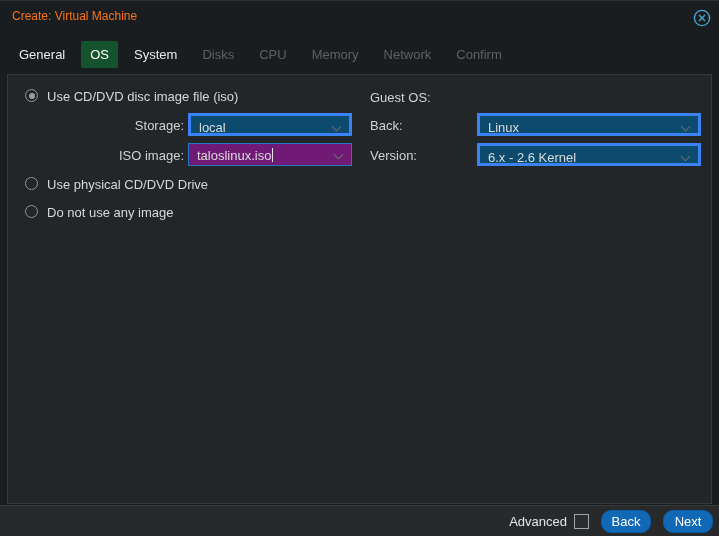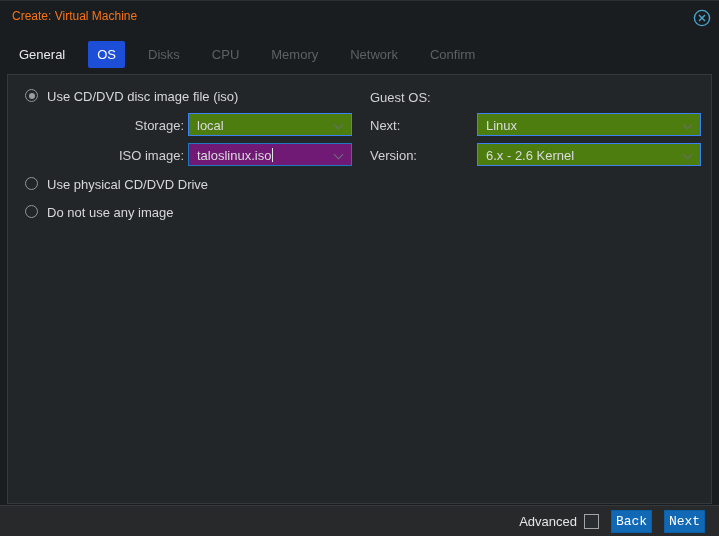--- a/index.html
+++ b/index.html
@@ -11,23 +11,23 @@
     font-size:13px;
     color:#d6d8d9;
   }
   .window { position:absolute; inset:0; background:#1a1d1f; border-top:1px solid #2c2f31; }
 
   
   .title { position:absolute; left:12px; top:8px; font-size:12px; color:#f97316; }
   .close-btn { position:absolute; left:693px; top:8px; width:18px; height:18px; cursor:pointer; }
 
   
-  .tabs { position:absolute; left:10px; top:40px; height:27px; display:flex; gap:14px; align-items:stretch; }
+  .tabs { position:absolute; left:10px; top:40px; height:27px; display:flex; gap:7px; align-items:stretch; }
   .tab { padding:0 9px; line-height:27px; color:#e8eaeb; font-size:13px; border-radius:2px; white-space:nowrap; }
-  .tab.active { background:#1d4ed8; color:#ffffff; }
+  .tab.active { background:#14532d; color:#ffffff; }
   .tab.disabled { color:#5d6164; }
 
   
   .panel {
     position:absolute; left:7px; top:73px; width:705px; height:430px;
     background:#232629; border:1px solid #36393c;
   }
 
   
   .radio-row { position:absolute; display:flex; align-items:flex-start; gap:9px; }
@@ -38,62 +38,63 @@
   .radio.checked::after {
     content:""; position:absolute; left:2.5px; top:2.5px; width:6px; height:6px;
     border-radius:50%; background:#9a9da0;
   }
   .radio-label { color:#d6d8d9; }
 
   
   .flabel { position:absolute; color:#d0d2d4; }
   .flabel.right { text-align:right; }
   .field {
-    position:absolute; height:23px; background:#4d7c0f; color:#dadcdd;
+    position:absolute; height:23px; background:#0c4a6e; color:#dadcdd;
     line-height:21px; padding:1px 22px 0 8px; overflow:hidden; white-space:nowrap;
-    border:1px solid #3b82f6;
+    border:3px solid #3b82f6;
   }
   .field.focused { border:1px solid #2077c2; background:#701a75; }
   .chevron {
     position:absolute; right:9px; top:7px; width:7px; height:7px;
     border-right:1.5px solid #6a6e71; border-bottom:1.5px solid #6a6e71;
     transform:rotate(45deg);
   }
   .caret { display:inline-block; width:1px; height:14px; background:#e4e6e7; vertical-align:-2px; margin-left:1px; }
 
   
   .footer {
     position:absolute; left:0; top:504px; width:719px; height:32px;
     background:#27292b; border-top:1px solid #36393c;
-    display:flex; align-items:center; justify-content:flex-end; padding-right:14px; gap:12px;
+    display:flex; align-items:center; justify-content:flex-end; padding-right:6px; gap:12px;
   }
   .advanced-wrap { display:flex; align-items:center; gap:7px; color:#e4e6e7; }
   .checkbox { width:15px; height:15px; border:1px solid #a2a5a8; background:#2a2d30; }
   .btn {
-    width:41px; height:23px; background:#1168b5; color:#ffffff; border:1px solid #0d5ea8;
-    border-radius:0; font-size:13px; font-family:Liberation Mono, monospace; cursor:pointer; line-height:20px; text-align:center;
+    width:50px; height:23px; background:#1168b5; color:#ffffff; border:1px solid #0d5ea8;
+    border-radius:10px; font-size:13px; font-family:Liberation Sans, sans-serif; cursor:pointer; line-height:20px; text-align:center;
   }
 </style>
 </head>
 <body>
 
 <div class="window">
 
   <div class="title">Create: Virtual Machine</div>
   <div class="close-btn">
     <svg width="18" height="18" viewBox="0 0 18 18">
       <circle cx="9" cy="9" r="7.6" fill="none" stroke="#4aa3cf" stroke-width="1.4"></circle>
       <line x1="6" y1="6" x2="12" y2="12" stroke="#4aa3cf" stroke-width="1.4"></line>
       <line x1="12" y1="6" x2="6" y2="12" stroke="#4aa3cf" stroke-width="1.4"></line>
     </svg>
   </div>
 
   <div class="tabs">
     <div class="tab normal">General</div>
     <div class="tab active">OS</div>
+    <div class="tab normal">System</div>
     <div class="tab disabled">Disks</div>
     <div class="tab disabled">CPU</div>
     <div class="tab disabled">Memory</div>
     <div class="tab disabled">Network</div>
     <div class="tab disabled">Confirm</div>
   </div>
 
   <div class="panel"></div>
 
   <div class="radio-row" style="left:25px; top:88px;">
@@ -118,21 +119,21 @@
     <span class="radio-label">Use physical CD/DVD Drive</span>
   </div>
 
   <div class="radio-row" style="left:25px; top:204px;">
     <span class="radio unchecked"></span>
     <span class="radio-label">Do not use any image</span>
   </div>
 
   <div class="flabel" style="left:370px; top:89px;">Guest OS:</div>
 
-  <div class="flabel" style="left:370px; top:117px;">Next:</div>
+  <div class="flabel" style="left:370px; top:117px;">Back:</div>
   <div class="field" style="left:477px; top:112px; width:224px;">
     <span>Linux</span>
     <span class="chevron"></span>
   </div>
 
   <div class="flabel" style="left:370px; top:147px;">Version:</div>
   <div class="field" style="left:477px; top:142px; width:224px;">
     <span>6.x - 2.6 Kernel</span>
     <span class="chevron"></span>
   </div>

